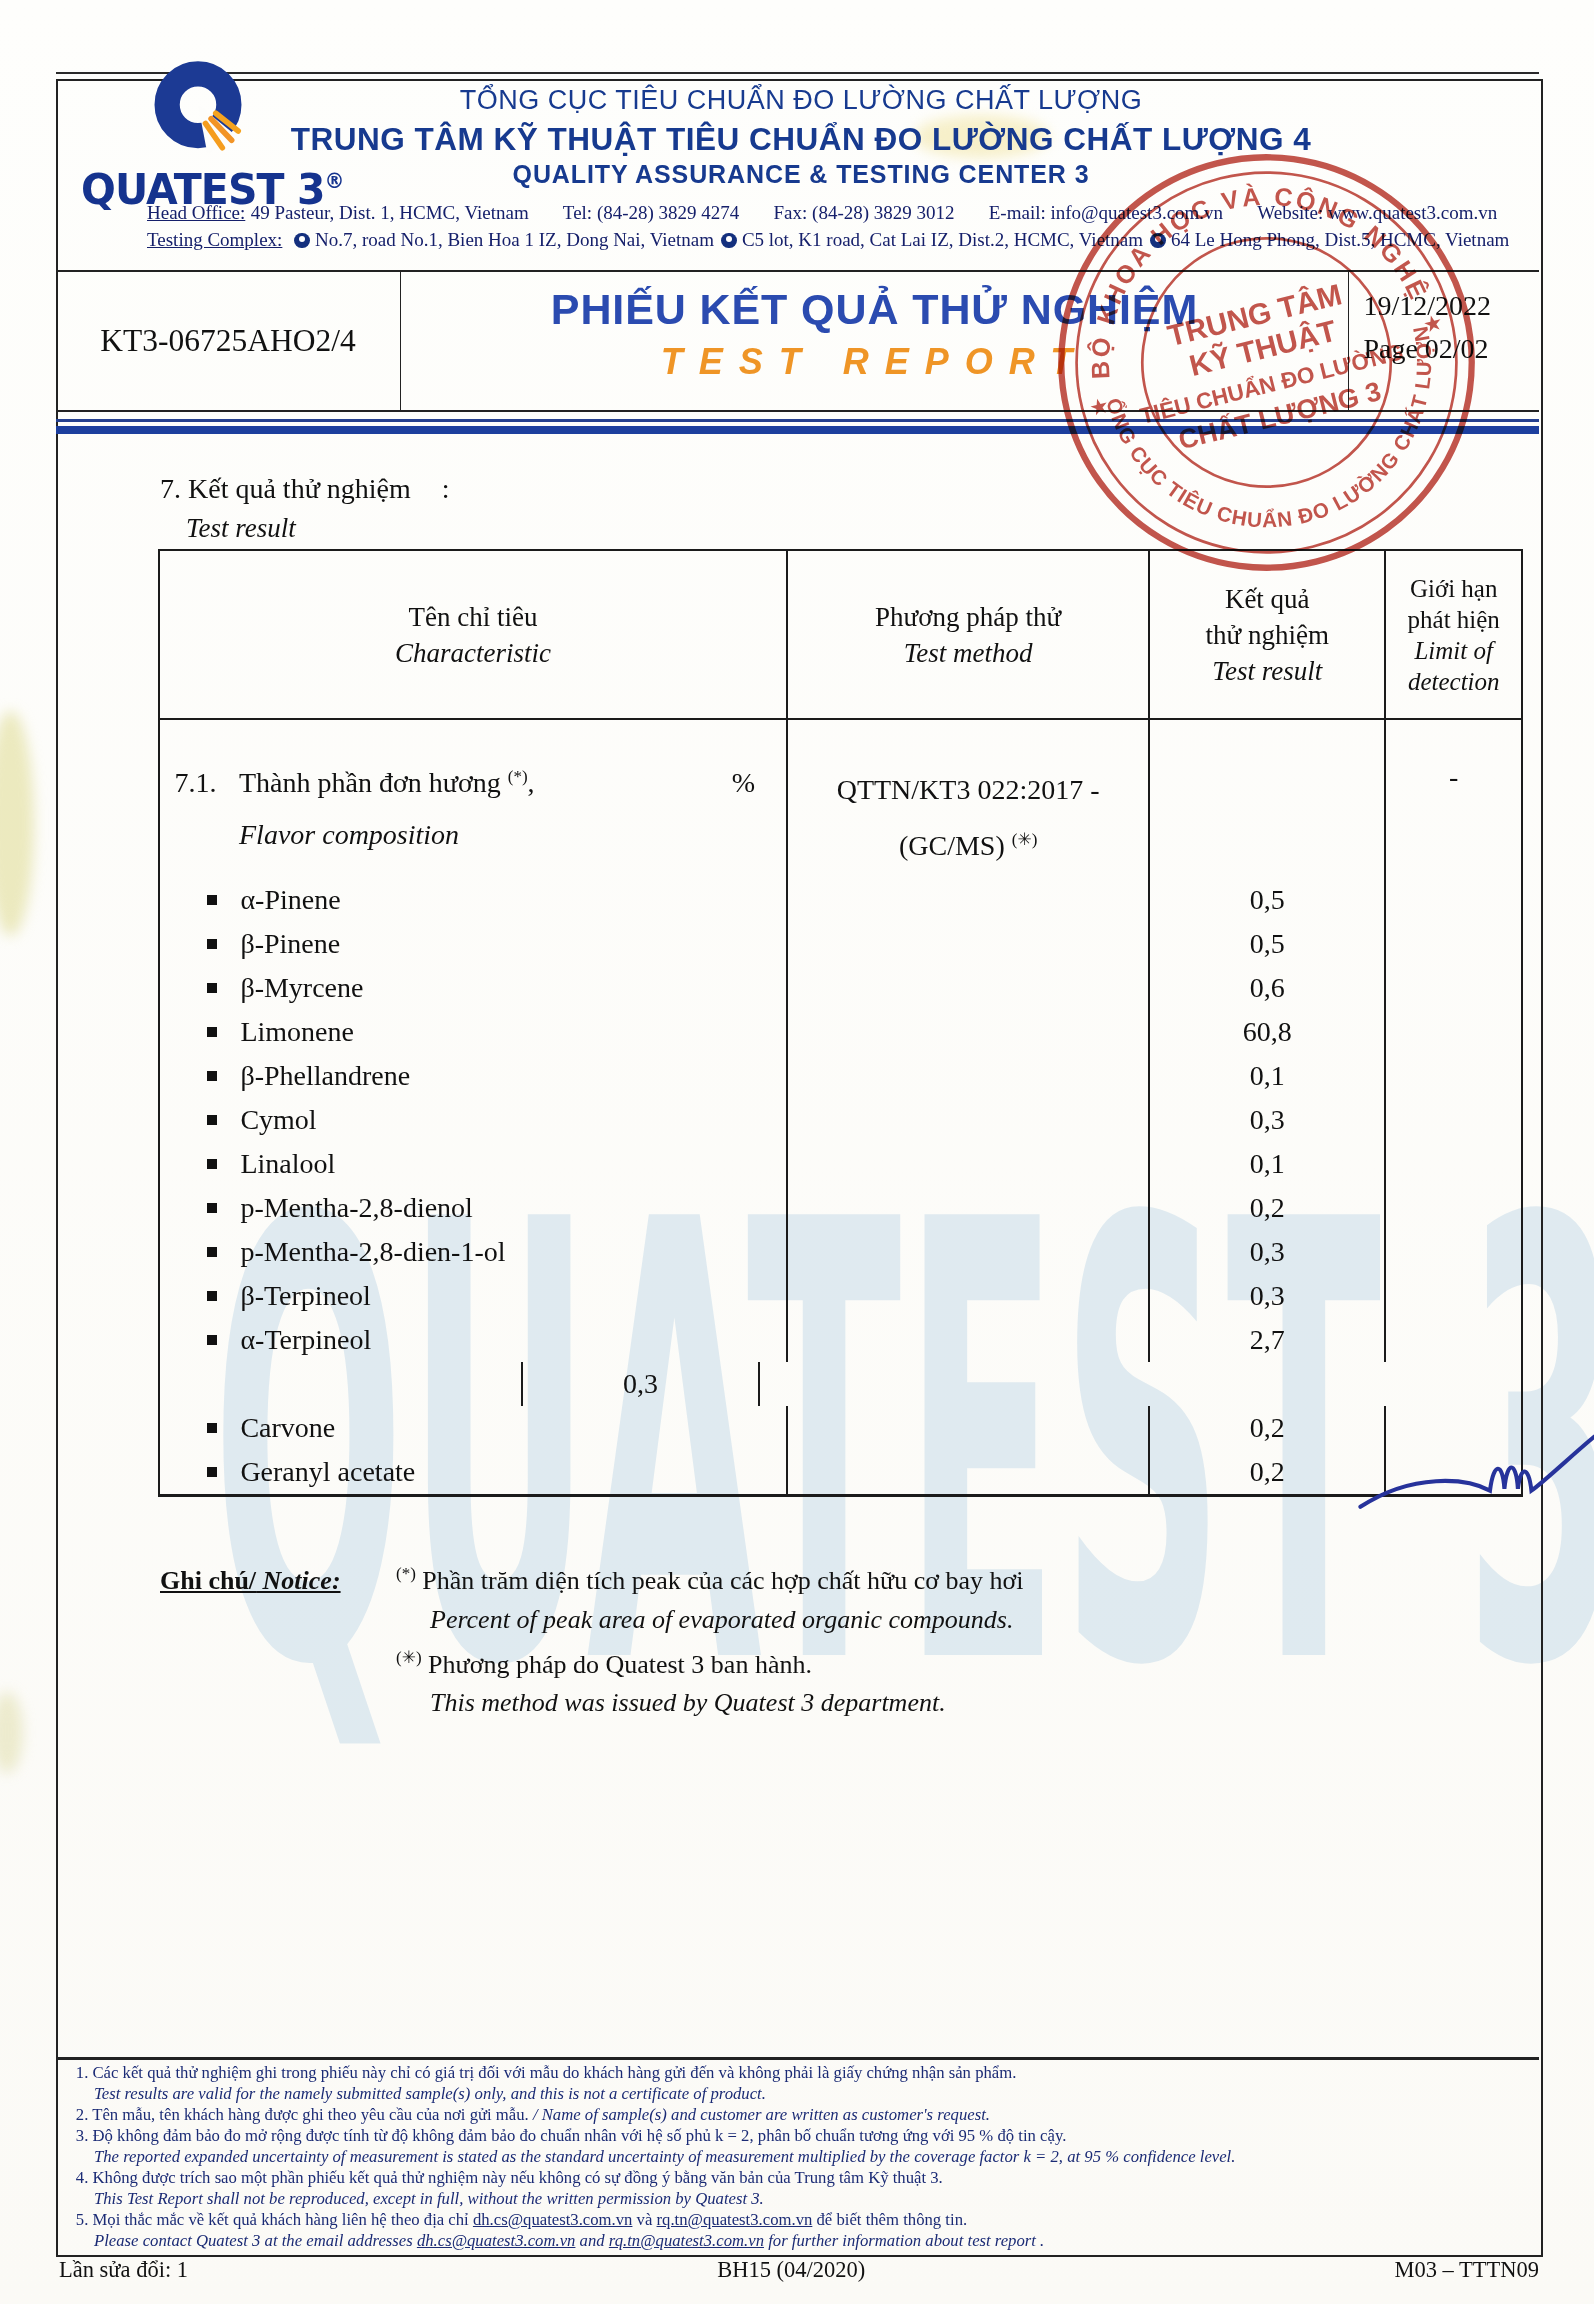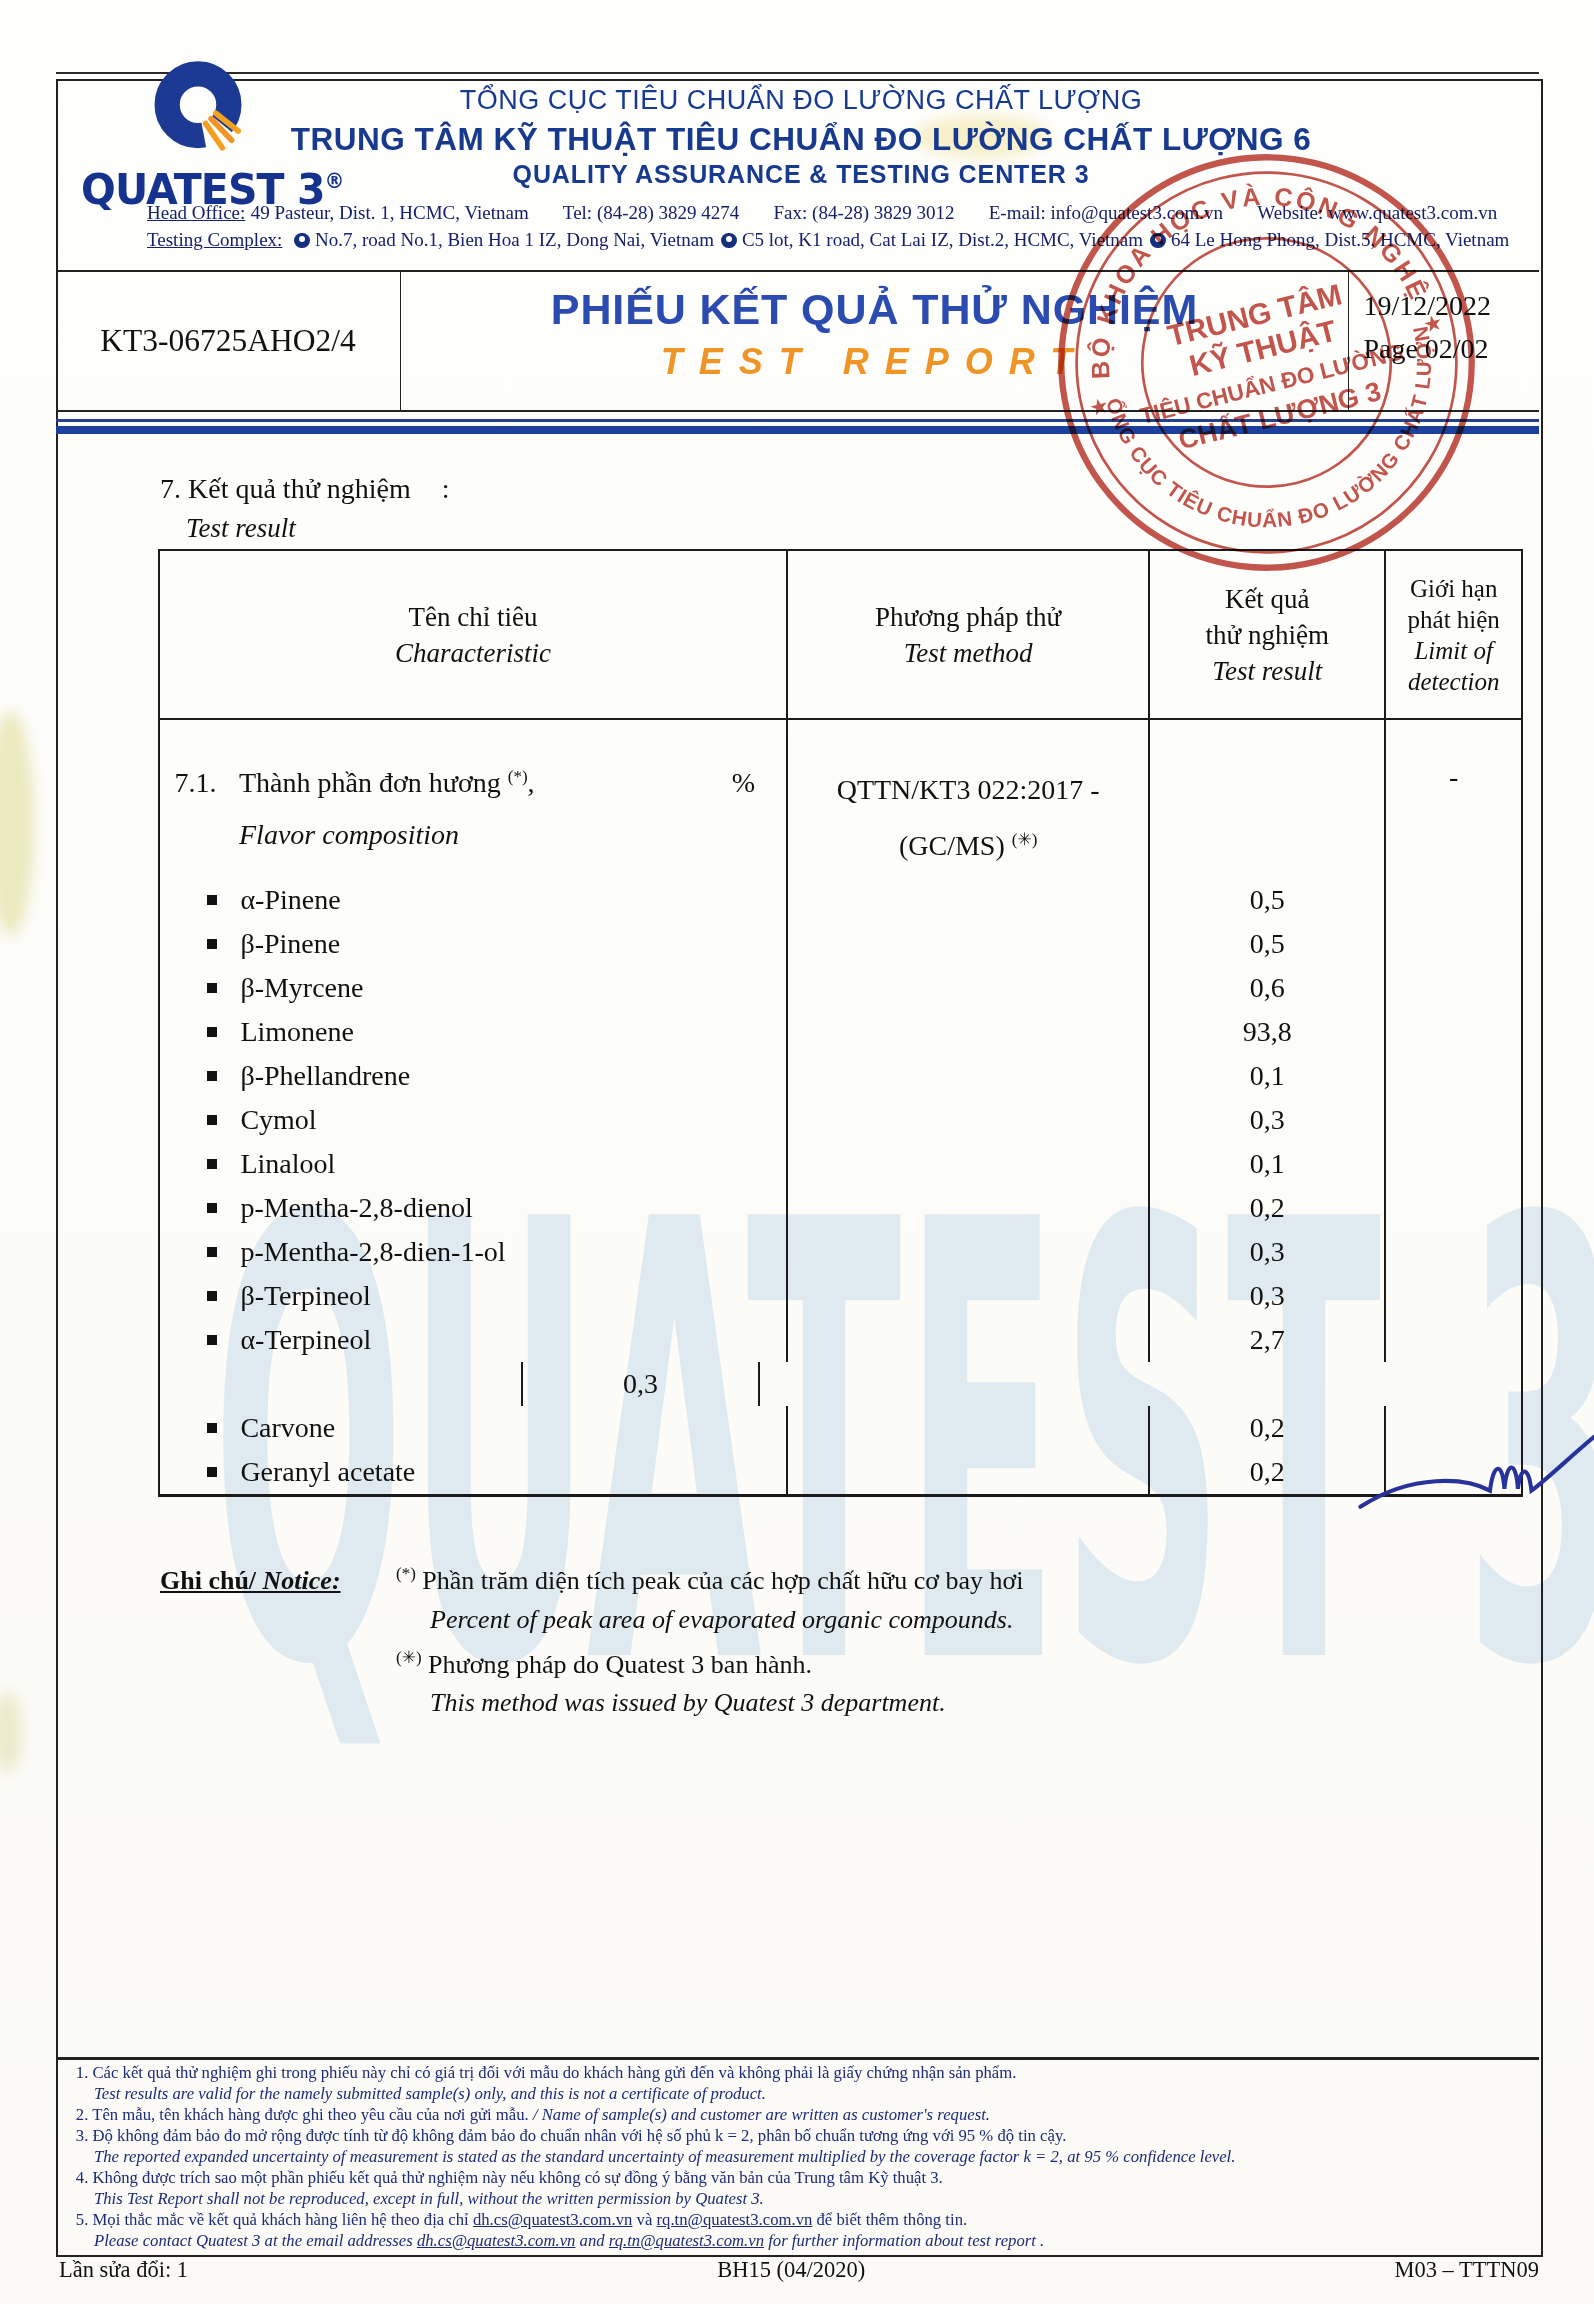--- a/index.html
+++ b/index.html
@@ -127,21 +127,21 @@
     <circle cx="50" cy="50" r="33" fill="none" stroke="#1c3a94" stroke-width="27"></circle>
     <polygon points="50,50 92,84 60,102" fill="#fdfdfb"></polygon>
     <line x1="58" y1="70" x2="76" y2="96" stroke="#f59d1e" stroke-width="6" stroke-linecap="round"></line>
     <line x1="64" y1="65" x2="86" y2="88" stroke="#f29426" stroke-width="6" stroke-linecap="round"></line>
     <line x1="69" y1="59" x2="93" y2="78" stroke="#f5a31e" stroke-width="6" stroke-linecap="round"></line>
   </svg>
   <div class="abs" id="logo-text"><span>QUATEST 3</span><sup>®</sup></div>
 
   <div class="abs" id="org-block">
     <div id="org-line1">TỔNG CỤC TIÊU CHUẨN ĐO LƯỜNG CHẤT LƯỢNG</div>
-    <div id="org-line2">TRUNG TÂM KỸ THUẬT TIÊU CHUẨN ĐO LƯỜNG CHẤT LƯỢNG 6</div>
+    <div id="org-line2">TRUNG TÂM KỸ THUẬT TIÊU CHUẨN ĐO LƯỜNG CHẤT LƯỢNG 4</div>
     <div id="org-line3">QUALITY ASSURANCE &amp; TESTING CENTER 3</div>
   </div>
 
   <div class="abs contact-line" id="contact1">
     <span class="lbl">Head Office:</span><span>49 Pasteur, Dist. 1, HCMC, Vietnam</span><span class="gap"></span><span>Tel: (84-28) 3829 4274</span><span class="gap"></span><span>Fax: (84-28) 3829 3012</span><span class="gap"></span><span>E-mail: info@quatest3.com.vn</span><span class="gap"></span><span>Website: www.quatest3.com.vn</span>
   </div>
   <div class="abs contact-line" id="contact2">
     <span class="lbl">Testing Complex:</span>
   <span class="pin"></span><span>No.7, road No.1, Bien Hoa 1 IZ, Dong Nai, Vietnam</span><span class="pin"></span><span>C5 lot, K1 road, Cat Lai IZ, Dist.2, HCMC, Vietnam</span><span class="pin"></span><span>64 Le Hong Phong, Dist.5, HCMC, Vietnam</span></div>
 
@@ -266,21 +266,21 @@
           <div class="cell c4"></div>
         </div>
 
         <div class="trow crow">
           <div class="cell c1">
             <span class="bullet"></span>
             <span class="cname">Limonene</span>
           </div>
           <div class="cell c2"></div>
           <div class="cell c3">
-            <span>93,8</span>
+            <span>60,8</span>
           </div>
           <div class="cell c4"></div>
         </div>
 
         <div class="trow crow">
           <div class="cell c1">
             <span class="bullet"></span>
             <span class="cname">β-Phellandrene</span>
           </div>
           <div class="cell c2"></div>

